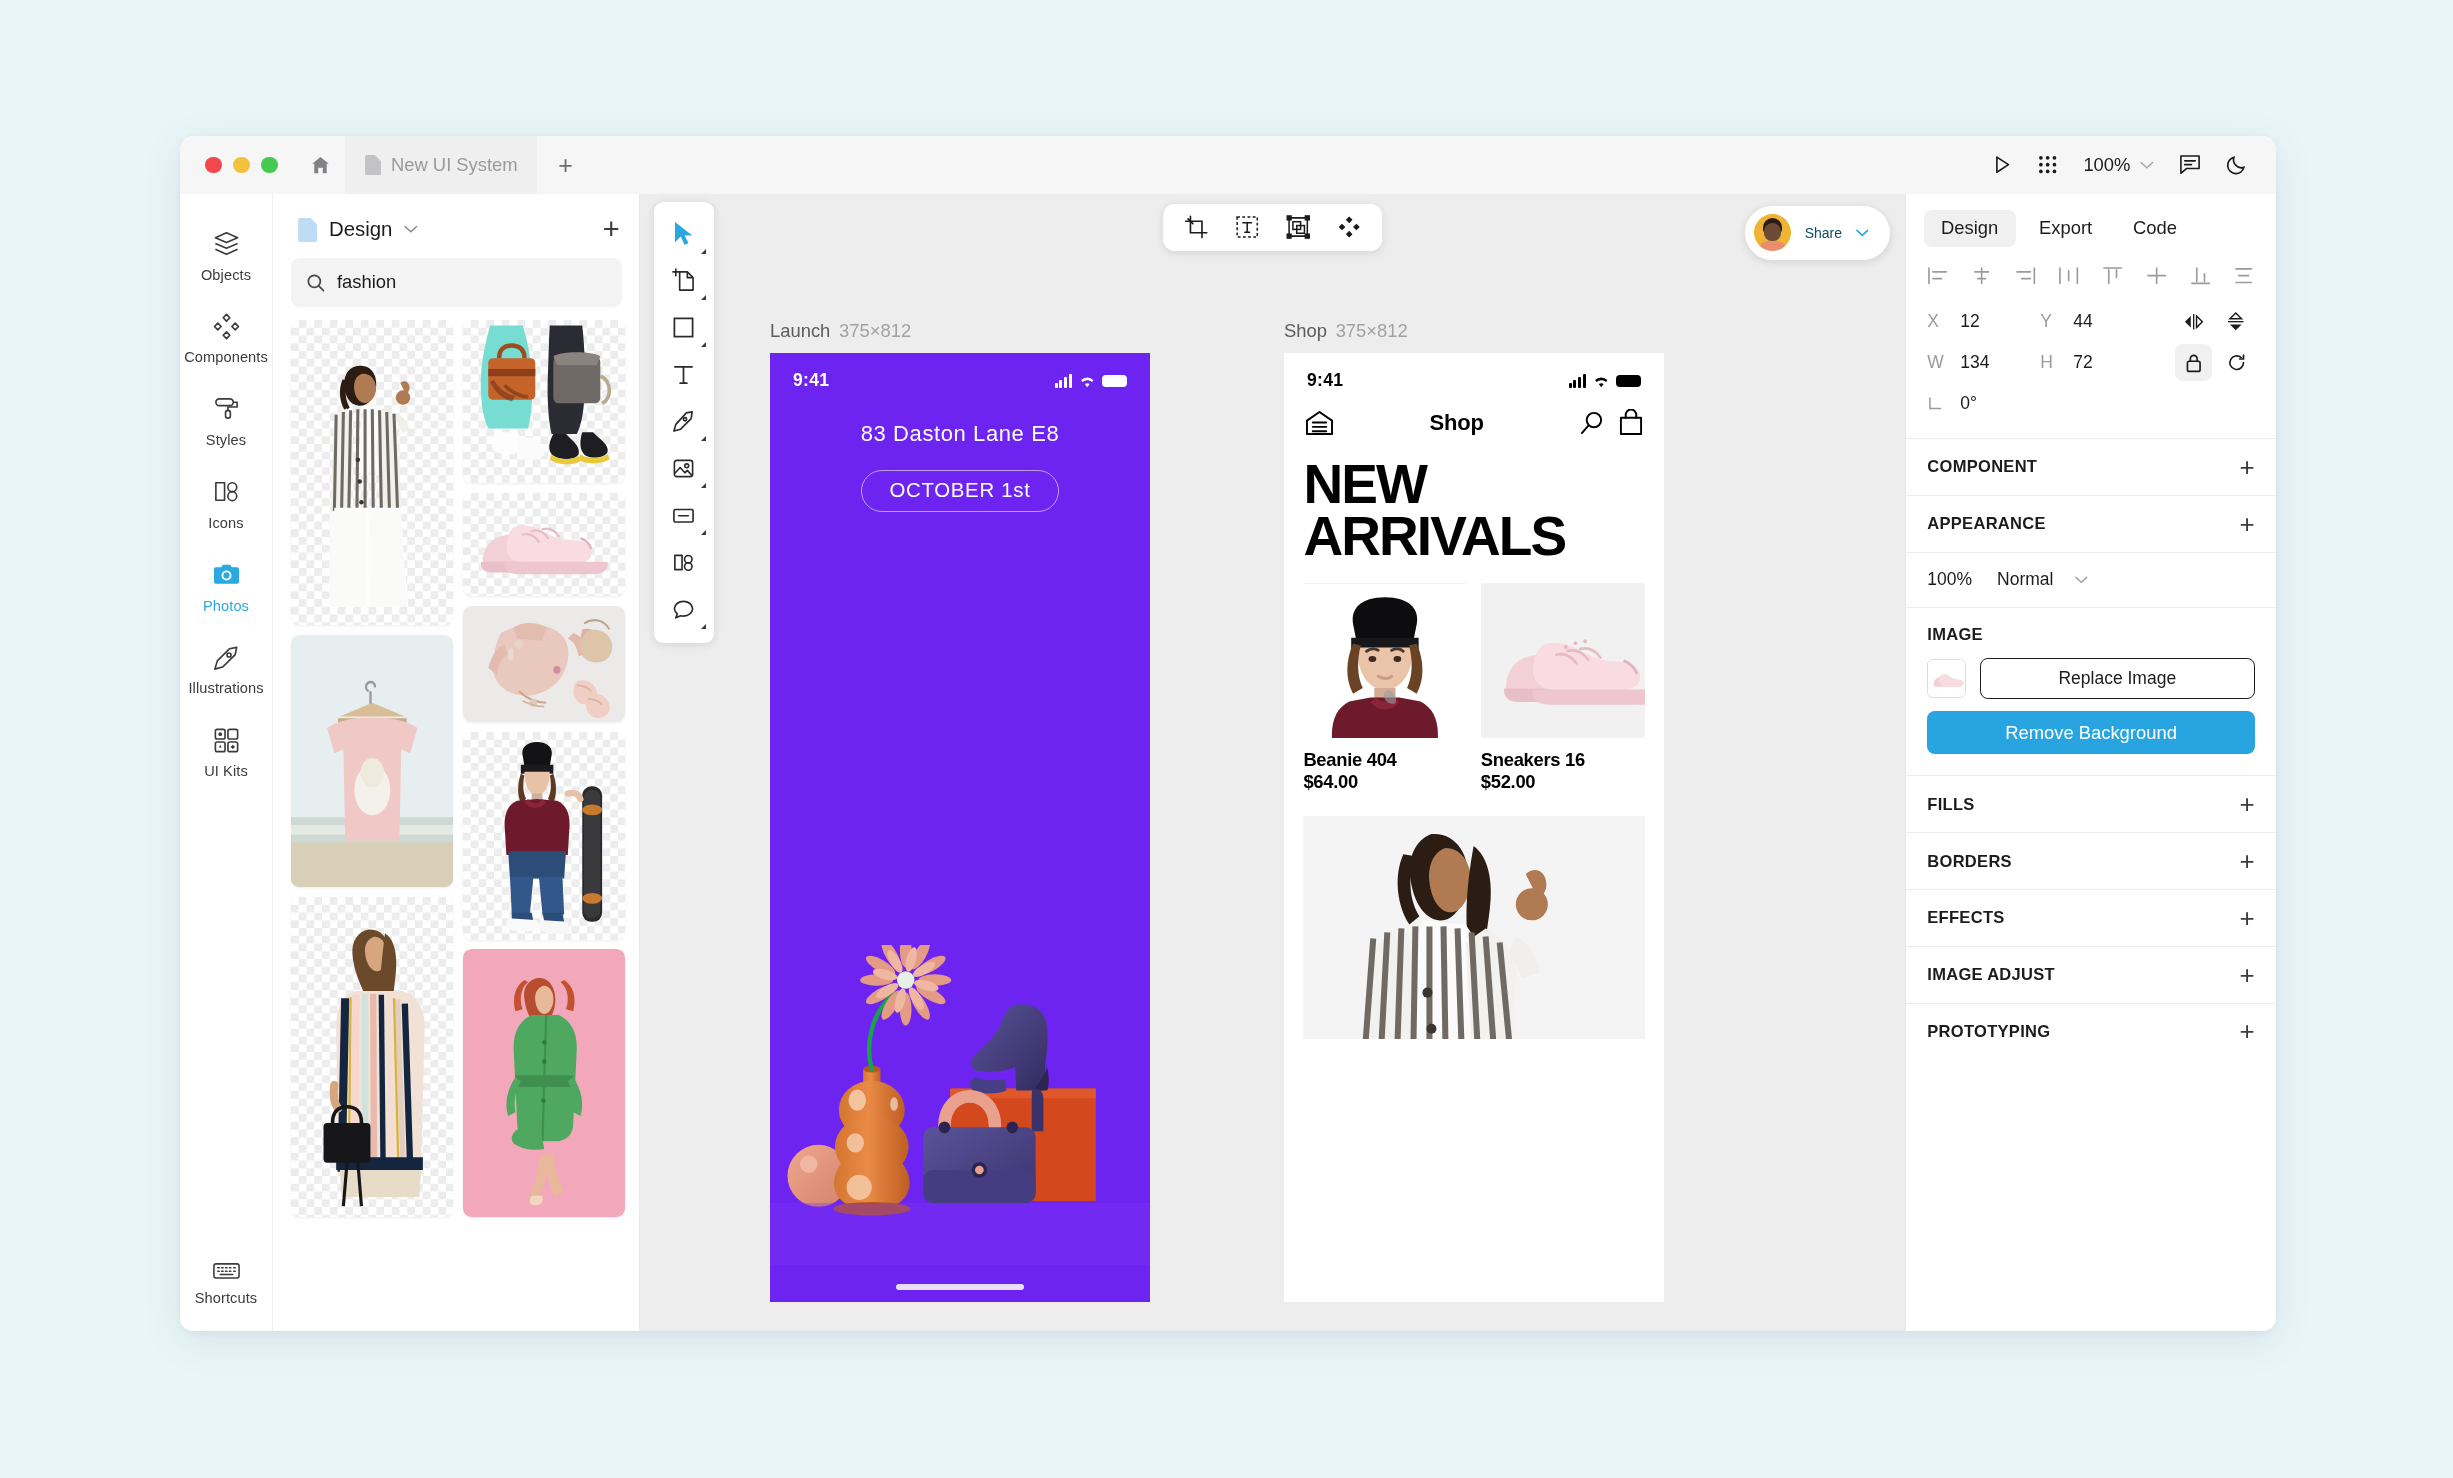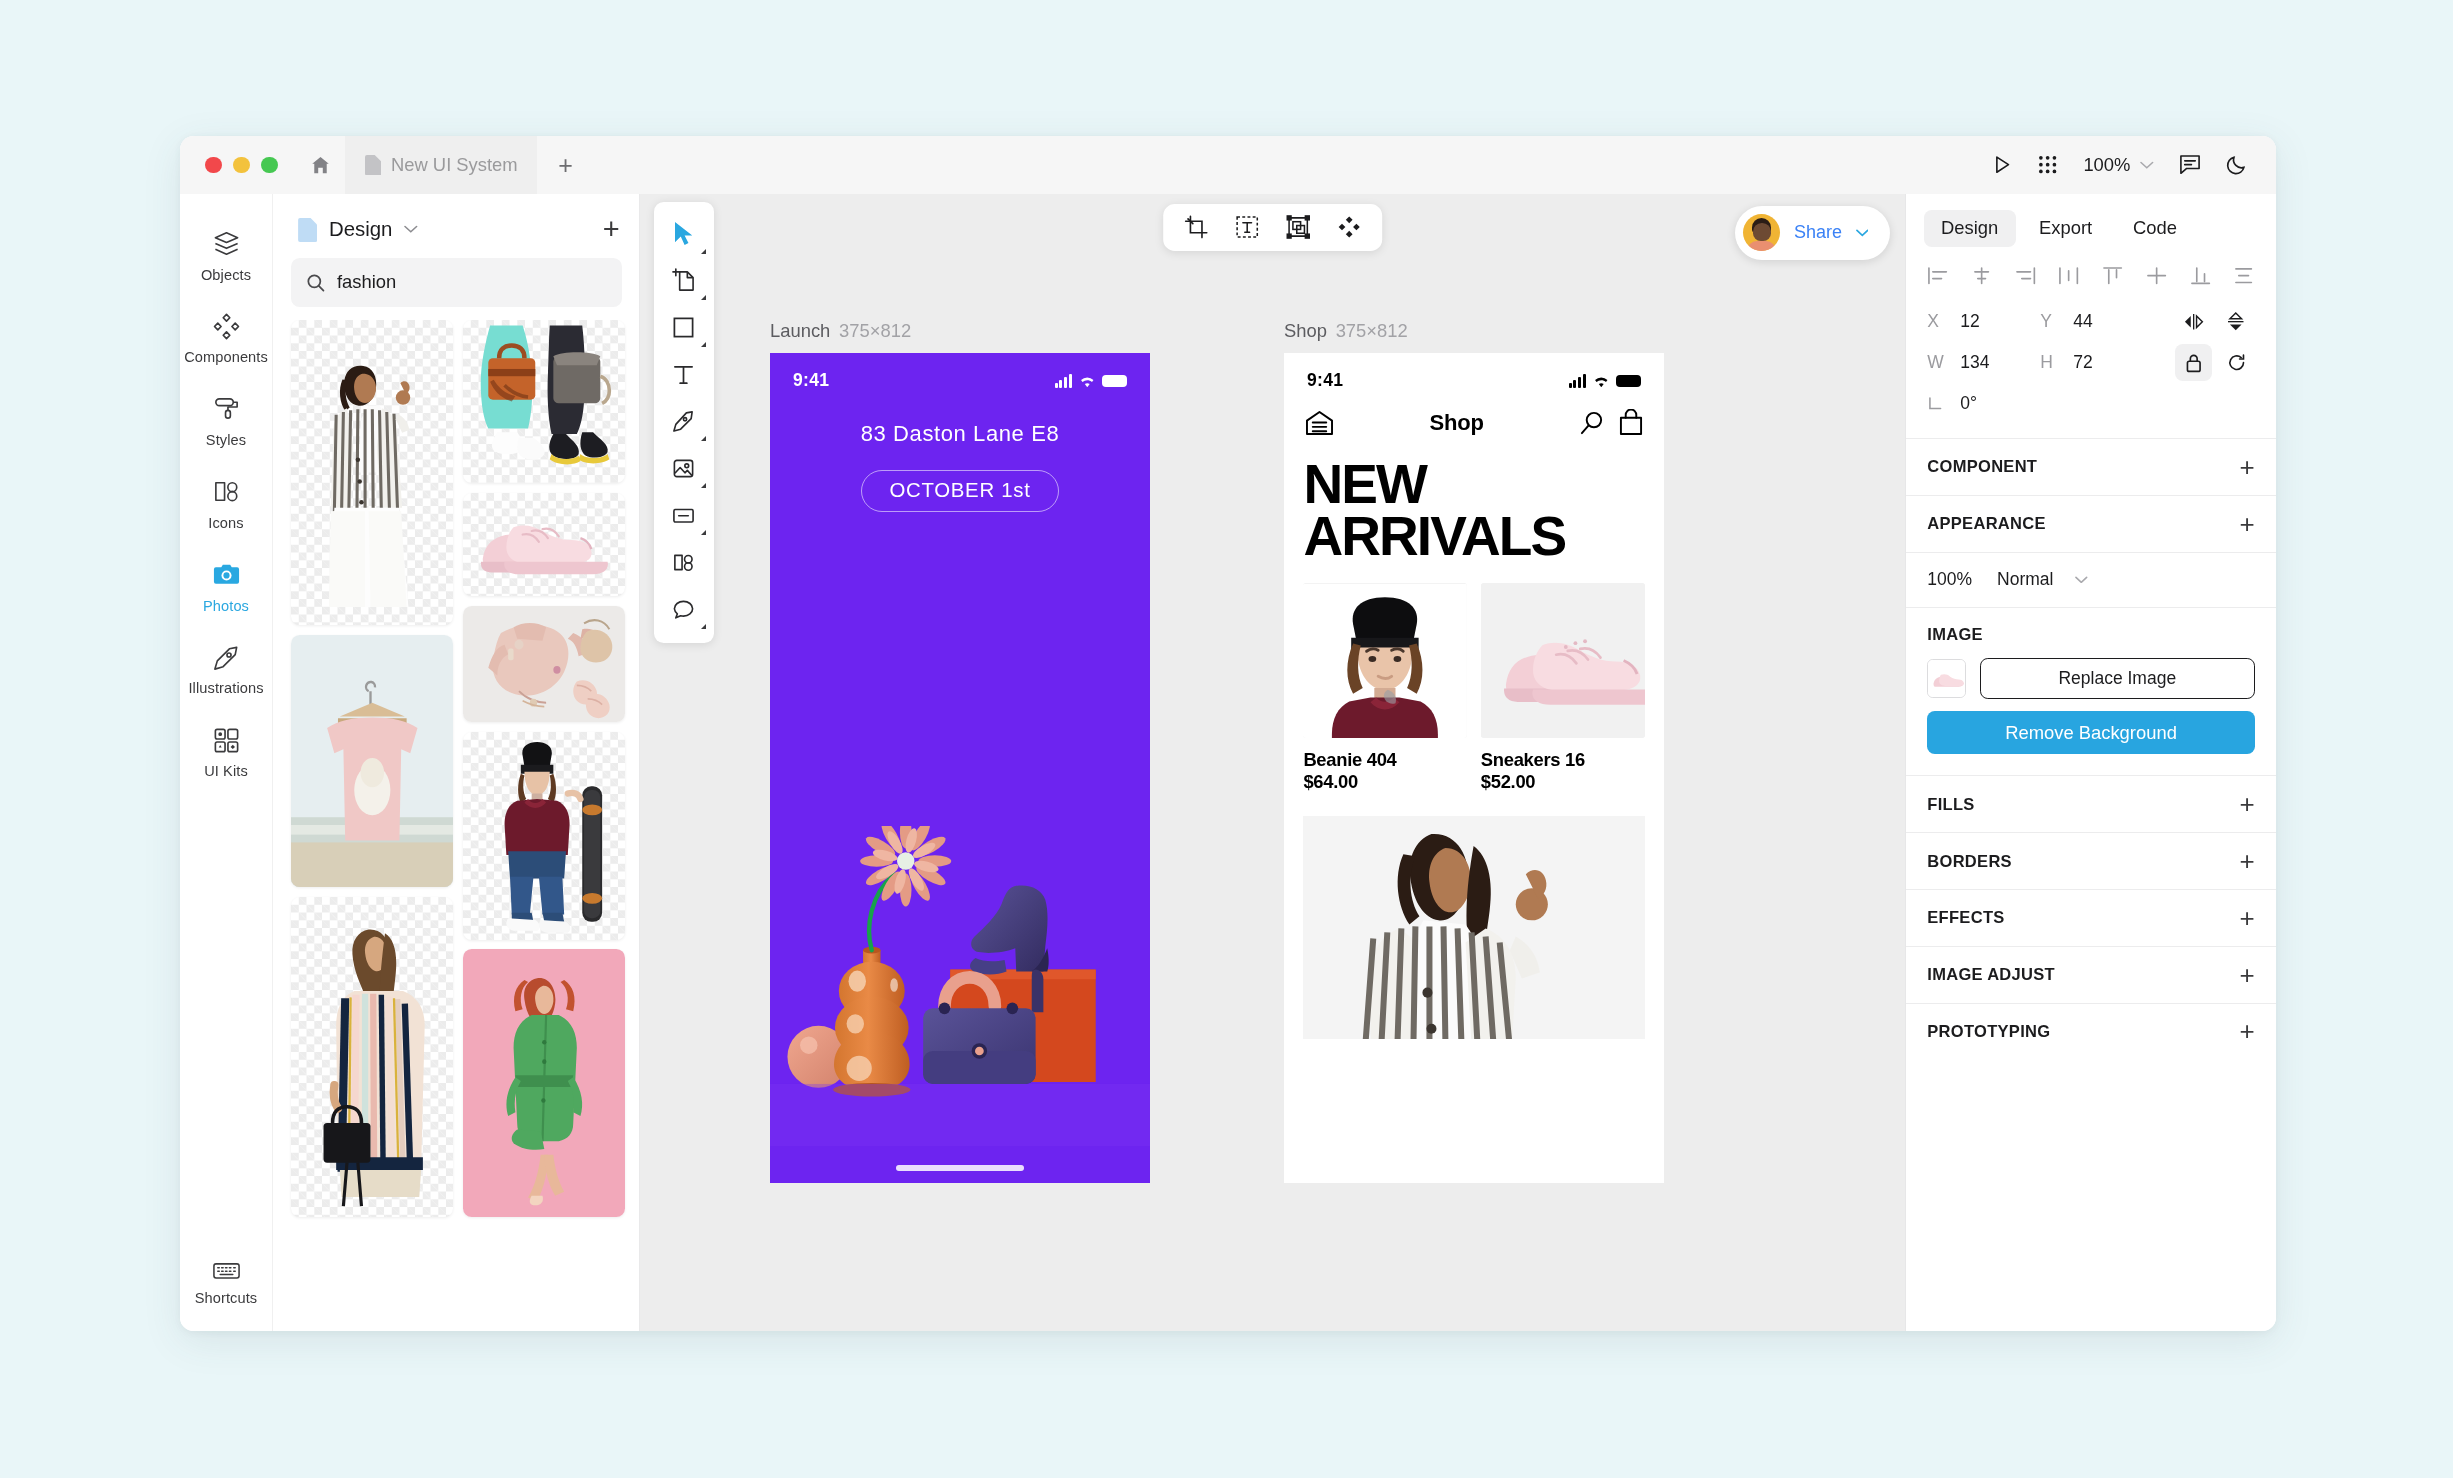--- a/index.html
+++ b/index.html
@@ -172,29 +172,29 @@
     z-index: 5;
   }
   .avatar {
     width: 37px; height: 37px; border-radius: 50%;
     background: #f0b434;
     position: relative; overflow: hidden; flex: none;
   }
   .avatar .face-hair { position:absolute; left:8.7px; top:3.9px; width:19.4px; height:14.6px; background:#2b1d16; border-radius:9.7px 9.7px 3.9px 3.9px;}
   .avatar .face-skin { position:absolute; left:9.7px; top:8.7px; width:17.5px; height:18.4px; background:#6d4a33; border-radius:8.7px 8.7px 7.8px 7.8px;}
   .avatar .face-body { position:absolute; left:3.9px; bottom:0; width:29px; height:10.7px; background:#e98f70; border-radius:11.6px 11.6px 0 0;}
-  .share-label { font-size: 18px; color: #3b82f6; font-weight: 500; }
+  .share-label { font-size: 14px; color: #0c4a6e; font-weight: 500; }
   .share-chev { color: #2aa7e0; font-size: 12.6px; }
 
   
   .artboards { position: absolute; left: 0; top: 0; width: 100%; height: 100%; }
   .board { position: absolute; }
   .board-title { font-size: 18.4px; color: #5c5c60; margin-bottom: 10.7px; white-space: nowrap; }
   .board-title .dim { color: #a2a2a6; margin-left: 8.7px; }
-  .board-frame { width: 380px; height: 830px; overflow: hidden; position: relative; }
+  .board-frame { width: 380px; height: 949px; overflow: hidden; position: relative; }
 
   
   .launch { background: #6d24f0; width: 100%; height: 100%; position: relative; }
   .statusbar { display: flex; align-items: center; justify-content: space-between; padding: 13.6px 23px 0; height: 43px;}
   .statusbar .time { font-size: 17.5px; font-weight: 700; letter-spacing: 0.3px; }
   .sb-icons { display: flex; align-items: center; gap: 6.8px; }
   .bars { display: flex; align-items: flex-end; gap: 1.9px; height: 13.6px; }
   .bars i { width: 2.9px; background: currentColor; border-radius: 1px; display: block; }
   .bars i:nth-child(1){height:4.9px}.bars i:nth-child(2){height:7.8px}.bars i:nth-child(3){height:10.7px}.bars i:nth-child(4){height:13.6px}
   .batt { width: 25px; height: 12.6px; border-radius: 3.9px; background: currentColor; }

